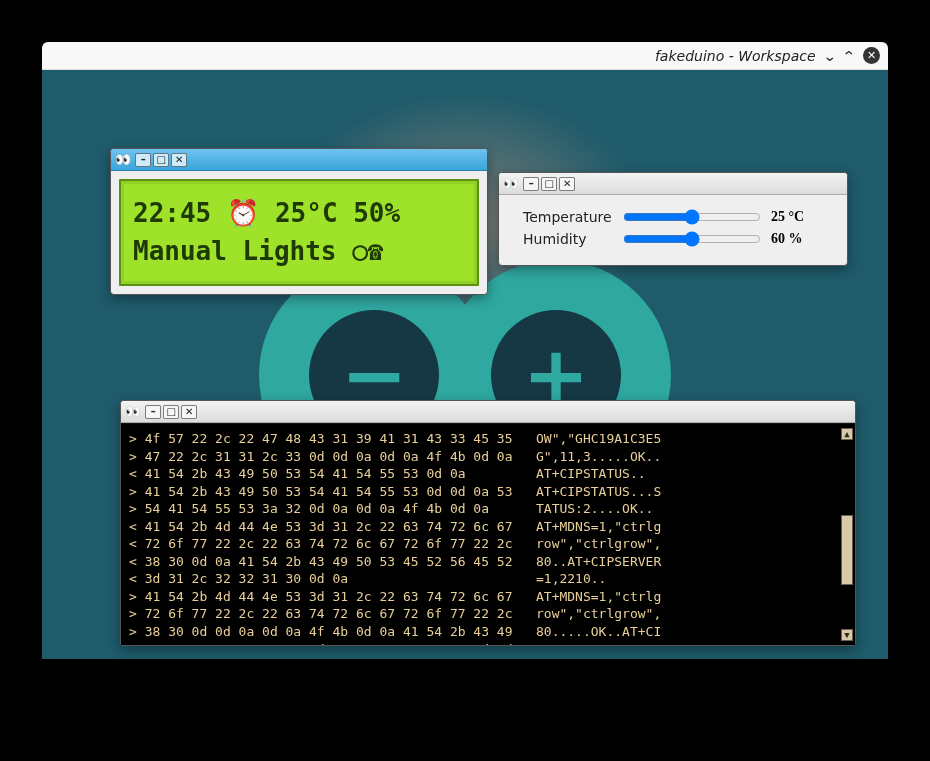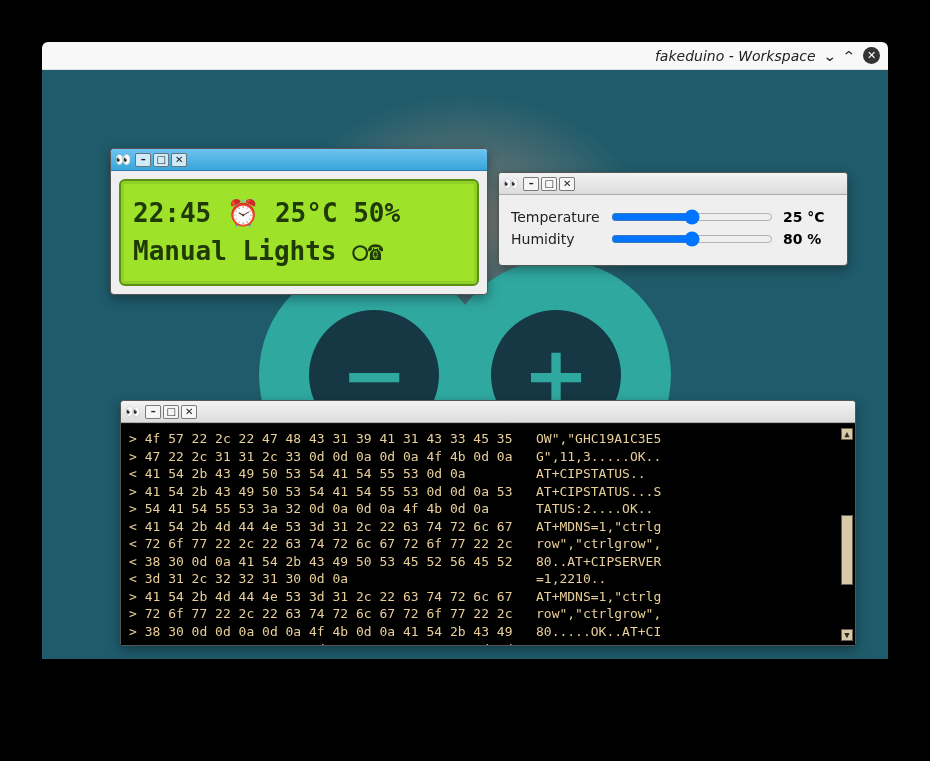--- a/index.html
+++ b/index.html
@@ -79,38 +79,38 @@
     background:#f6f6f6; color:#222;
   }
   .tb-blue .win-btn { background:#cfeaf9; }
 
   
   #lcd-win { left:68px; top:78px; width:378px; }
   .lcd-body { padding:8px; }
   .lcd-screen {
     background:#9ee22a;
     border:2px solid #5b8f14;
-    border-radius:6px;
+    border-radius:1px;
     padding:14px 12px;
     font-family:"DejaVu Sans Mono","Liberation Mono",monospace;
     font-size:26px;
     font-weight:bold;
     color:#203a07;
     line-height:1.45;
     white-space:pre;
     box-shadow: inset 0 0 0 3px rgba(0,0,0,.08);
   }
 
   
   #dht-win { left:456px; top:102px; width:350px; }
   .dht-body { padding:8px 12px 12px; }
-  .dht-row { display:flex; align-items:flex-end; gap:10px; font-size:14px; margin:6px 0; }
+  .dht-row { display:flex; align-items:flex-end; gap:10px; font-size:14px; margin:6px 12px; }
   .dht-row label { width:90px; color:#222; }
   .dht-row input[type=range] { flex:1; }
-  .dht-val { width:52px; text-align:left; font-weight:bold; }
+  .dht-val { width:52px; text-align:left; font-weight:bold;font-family:Liberation Serif, serif; }
 
   
   #ser-win { left:78px; top:330px; width:736px; }
   .ser-body {
     background:#000000;
     color:#e8cf99;
     font-family:"DejaVu Sans Mono","Liberation Mono",monospace;
     font-size:13px;
     line-height:1.35;
     padding:6px 8px 8px;
@@ -183,21 +183,21 @@
       </div>
       <div class="dht-body">
         <div class="dht-row">
           <label>Temperature</label>
           <input type="range" value="25" min="0" max="50" style="">
           <span class="dht-val"><b>25</b> <span>°C</span></span>
         </div>
         <div class="dht-row">
           <label>Humidity</label>
           <input type="range" value="50" min="0" max="100" style="">
-          <span class="dht-val"><b>80</b> <span>%</span></span>
+          <span class="dht-val"><b>60</b> <span>%</span></span>
         </div>
       </div>
     </div>
 
     <div id="ser-win" class="subwin">
       <div class="sub-titlebar tb-grey">
         <span class="tb-icon">👀</span>
         <span class="win-btns">
           <span class="win-btn">–</span>
           <span class="win-btn">□</span>

